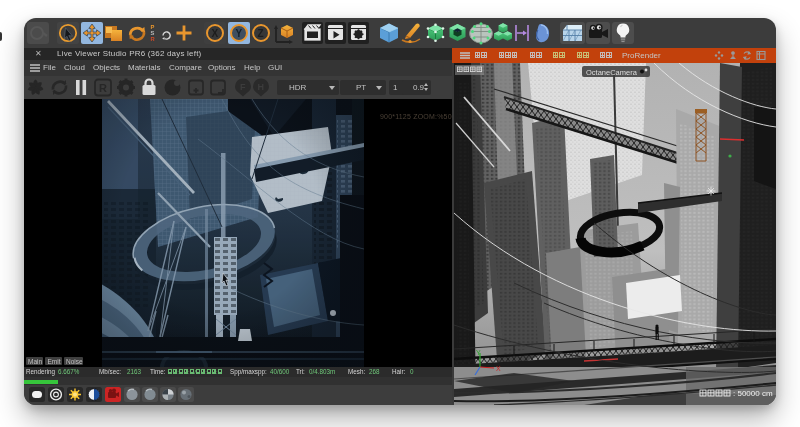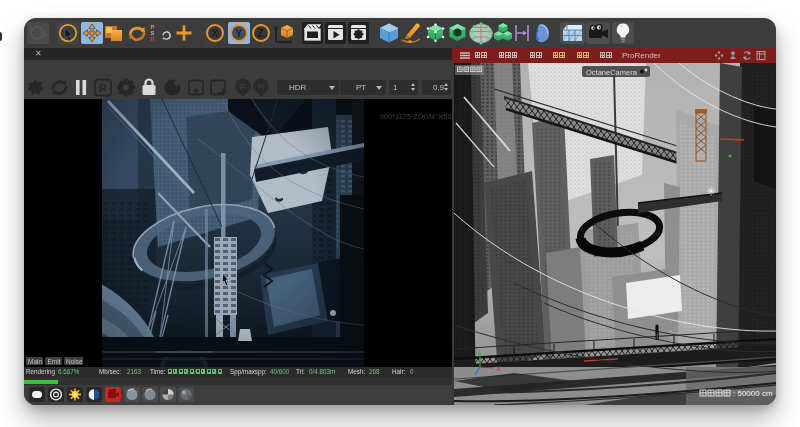--- a/index.html
+++ b/index.html
@@ -29,21 +29,21 @@
 #lvview{position:absolute;left:0;top:51px;width:428px;height:268px;background:#000;}
 #lvstatus{position:absolute;left:0;top:319px;width:428px;height:10px;background:#2b2b2b;
   font-size:6.3px;line-height:10px;color:#d6d6d6;white-space:nowrap;}
 #lvstatus b{font-weight:normal;color:#6fc779;}
 #lvstatus span{position:absolute;top:0;}
 #lvprog{position:absolute;left:0;top:329px;width:428px;height:8px;background:#313131;}
 #lvprog .bar{position:absolute;left:0;top:3px;width:34px;height:4px;background:#36c53b;}
 #lvbottom{position:absolute;left:0;top:337px;width:428px;height:50px;background:#3d3d3d;}
 
 #rt{position:absolute;left:428px;top:30px;width:324px;height:357px;background:#3a3a3a;}
-#rtmenu{position:absolute;left:0;top:0;width:324px;height:15px;background:#7f1d1d;color:#c6c6c6;
+#rtmenu{position:absolute;left:0;top:0;width:324px;height:15px;background:#c2410c;color:#c6c6c6;
   font-size:8px;line-height:15px;}
 #rtmenu span{position:absolute;top:0;}
 .cjy{color:#c9c97e;}
 
 .cj{display:inline-block;width:5.5px;height:5.5px;border:1px solid currentColor;position:relative;
   vertical-align:middle;margin:0 .5px 2px .5px;opacity:.92;}
 .cj:before{content:"";position:absolute;left:0;top:1.8px;width:100%;height:1px;background:currentColor;}
 .cj:after{content:"";position:absolute;left:1.8px;top:0;width:1px;height:100%;background:currentColor;}
 .cjs .cj,.cjs{font-size:6px;}
 .cjs .cj{width:4px;height:4.5px;margin:0 .3px 2px .3px;}
@@ -251,21 +251,37 @@
     <rect x="588" y="4" width="22" height="22" rx="3" fill="#4d4d4d"></rect>
     <g transform="translate(592,5)">
       <path d="M7 .5a6.2 6.2 0 0 1 3.4 11.4c-.9.6-1 1.6-1 2.6H4.6c0-1-.1-2-1-2.6A6.2 6.2 0 0 1 7 .5z" fill="#f4f4f4"></path>
       <path d="M4.8 15h4.4M4.8 16.8h4.4M5.4 18.6h3.2" stroke="#9a9a9a" stroke-width="1" fill="none"></path>
       <path d="M4.5 4a4 4 0 0 1 2-2" stroke="#cfcfcf" stroke-width="1.2" fill="none"></path>
     </g>
   </svg>
   <div id="lv">
     <div id="lvtitle">
         <span class="x">✕</span>
+        <span class="t">Live Viewer Studio PR6 (362 days left)</span>
       </div>
+    <div id="lvmenu">
+      <svg width="16" height="16" style="position:absolute;left:3px;top:0">
+        <g stroke="#c0c0c0" stroke-width="1.6">
+            <path d="M3 5h10M3 8h10M3 11h10"></path>
+          </g>
+      </svg>
+      <span style="left:19px">File</span>
+        <span style="left:40px">Cloud</span>
+      <span style="left:69px">Objects</span>
+        <span style="left:104px">Materials</span>
+      <span style="left:145px">Compare</span>
+        <span style="left:184px">Options</span>
+      <span style="left:220px">Help</span>
+        <span style="left:244px">GUI</span>
+    </div>
     <div id="lvtools">
       <svg width="260" height="23" style="position:absolute;left:0;top:0" id="lvtoolicons">
         <g fill="#262626">
           <g transform="translate(11.5,11.5)">
             <path d="M0 -8 C3 -6 3 -2 0 0 C-3 -2 -3 -6 0 -8z"></path>
             <g transform="rotate(51)">
                 <path d="M0 -8 C3 -6 3 -2 0 0 C-3 -2 -3 -6 0 -8z"></path>
               </g>
             <g transform="rotate(102)">
                 <path d="M0 -8 C3 -6 3 -2 0 0 C-3 -2 -3 -6 0 -8z"></path>
@@ -319,21 +335,21 @@
           </g>
           <g transform="translate(237,10.5)">
             <path d="M0 -8a8 8 0 0 1 8 8c0 5-5 6.5-8 10c-3-3.5-8-5-8-10a8 8 0 0 1 8-8z" fill="#2a2a2a"></path>
             <text x="-3.4" y="3.5" font-family="Liberation Sans" font-size="9" font-weight="bold" fill="#3c3c3c">H</text>
           </g>
         </g>
       </svg>
       <div class="dd" style="left:253px;width:62px;"><span style="margin-left:12px">HDR tonemap</span><span class="ar"></span></div>
       <div class="dd" style="left:316px;width:46px;"><span style="margin-left:16px">PT</span><span class="ar"></span></div>
       <div class="dd" style="left:365px;width:29px;"><span style="margin-left:4px">1</span><span class="sp"></span><span class="sp2"></span></div>
-      <div class="dd" style="left:398px;width:29px;text-align:center;"><span style="margin-left:4px">0.9</span><span class="sp"></span><span class="sp2"></span></div>
+      <div class="dd" style="left:378px;width:29px;text-align:center;"><span style="margin-left:4px">0.9</span><span class="sp"></span><span class="sp2"></span></div>
     </div>
     <svg id="lvview" width="428" height="268" viewBox="0 0 428 268">
       <defs>
         <linearGradient id="lbg" x1="0" y1="0" x2="0" y2="1">
           <stop offset="0" stop-color="#33455c"></stop>
             <stop offset=".45" stop-color="#263749"></stop>
           <stop offset=".75" stop-color="#18242f"></stop>
             <stop offset="1" stop-color="#0d141d"></stop>
         </linearGradient>
         <pattern id="mesh" width="4" height="4" patternUnits="userSpaceOnUse">

